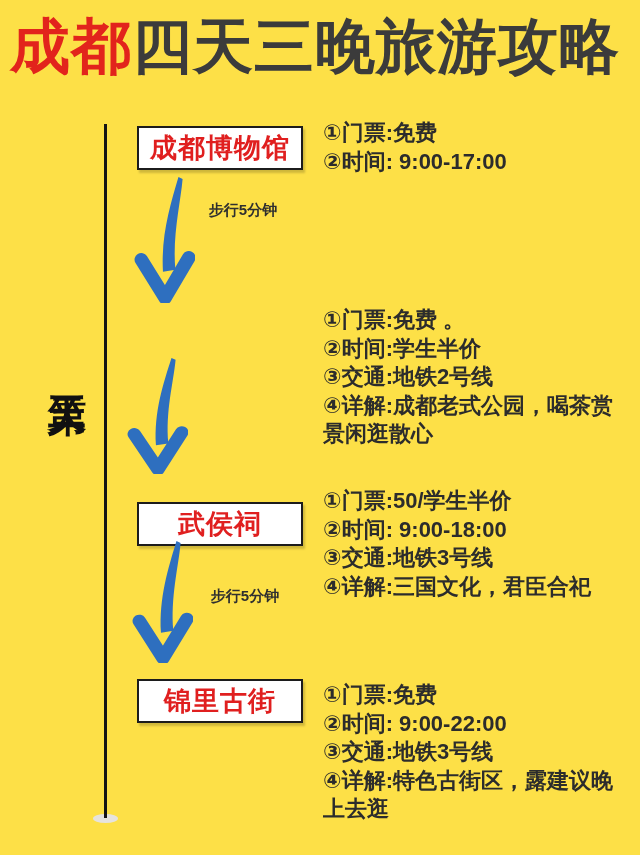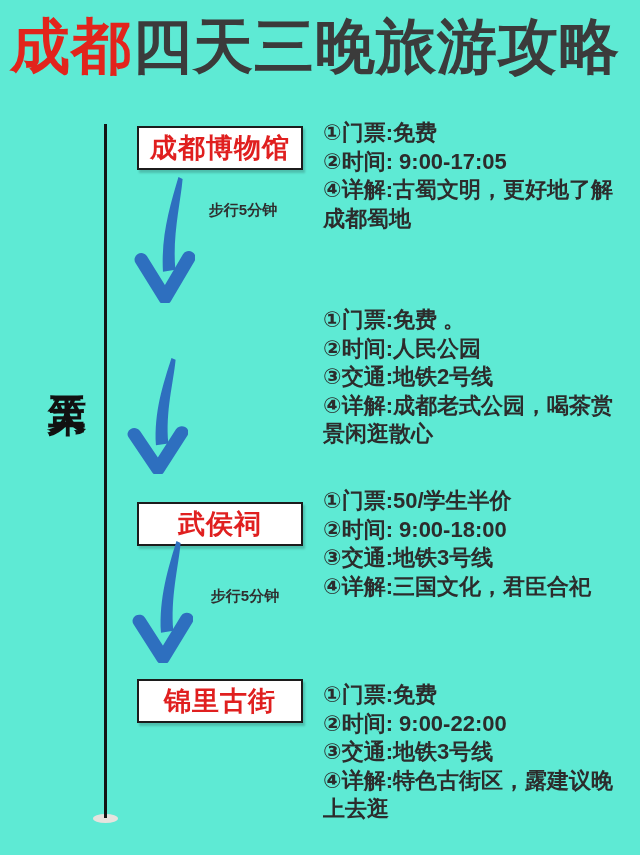--- a/index.html
+++ b/index.html
@@ -8,21 +8,21 @@
     --text-dark:#3b3b3b;
     --detail-dark:#2c2c2c;
     --line-black:#141414;
   }
   *{margin:0;padding:0;box-sizing:border-box;}
   html,body{background:#fff;}
   body{font-family:"Liberation Sans","DejaVu Sans",sans-serif;}
   .page{
     position:relative;
     width:640px;height:855px;
-    background:#5eead4;
+    background:#fde047;
     overflow:hidden;
   }
   
   .page-title{
     position:absolute;left:10px;top:8px;width:624px;
     font-size:60px;line-height:78px;font-weight:900;
     letter-spacing:1px;white-space:nowrap;
     color:var(--text-dark);
   }
   .page-title .hl{color:var(--accent-red);}
@@ -79,37 +79,36 @@
 
   <div class="timeline-foot"></div>
   <div class="timeline-line"></div>
   <div class="day-label">第三天</div>
 
   <div class="stop-box" style="top:126px">
     <span class="stop-name">成都博物馆</span>
   </div>
   <div class="details" style="top:119px">
     <div class="detail-line">①门票:免费</div>
-    <div class="detail-line">②时间: 9:00-17:05</div>
-    <div class="detail-line">④详解:古蜀文明，更好地了解成都蜀地</div>
+    <div class="detail-line">②时间: 9:00-17:00</div>
   </div>
 
   <div class="arrow" style="left:133px;top:177px;height:126px">
     <svg viewBox="0 0 60 125" preserveAspectRatio="none">
       <path d="M44,0 C36,28 27,58 29,94 L41,92 C38,58 46,26 48,2 Z" fill="currentColor"></path>
       <path d="M8,82 L31,120 L54,80" fill="none" stroke="currentColor" stroke-width="13" stroke-linecap="round" stroke-linejoin="round"></path>
     </svg>
   </div>
   <div class="transfer-label" style="left:197px;top:196px;width:92px">
     <div>步行5分钟</div>
   </div>
 
   <div class="details" style="top:306px">
     <div class="detail-line">①门票:免费 。</div>
-    <div class="detail-line">②时间:人民公园</div>
+    <div class="detail-line">②时间:学生半价</div>
     <div class="detail-line">③交通:地铁2号线</div>
     <div class="detail-line">④详解:成都老式公园，喝茶赏景闲逛散心</div>
   </div>
 
   <div class="arrow" style="left:126px;top:358px;height:116px">
     <svg viewBox="0 0 60 125" preserveAspectRatio="none">
       <path d="M44,0 C36,28 27,58 29,94 L41,92 C38,58 46,26 48,2 Z" fill="currentColor"></path>
       <path d="M8,82 L31,120 L54,80" fill="none" stroke="currentColor" stroke-width="13" stroke-linecap="round" stroke-linejoin="round"></path>
     </svg>
   </div>

